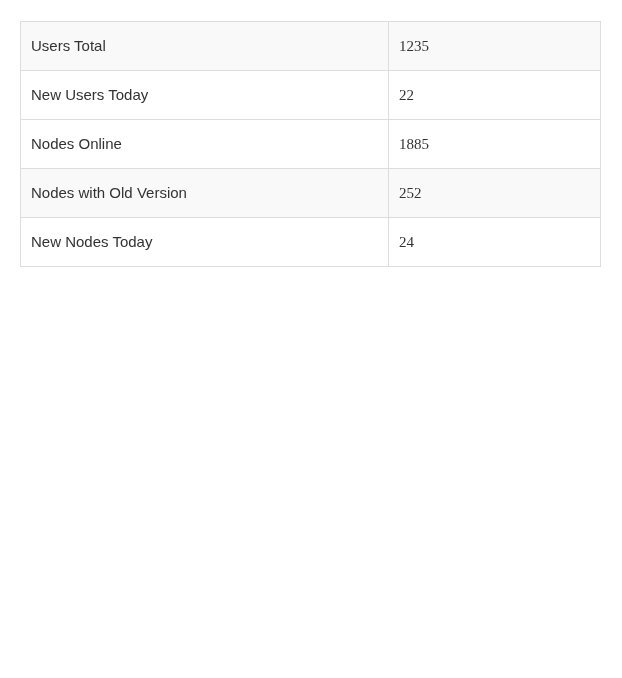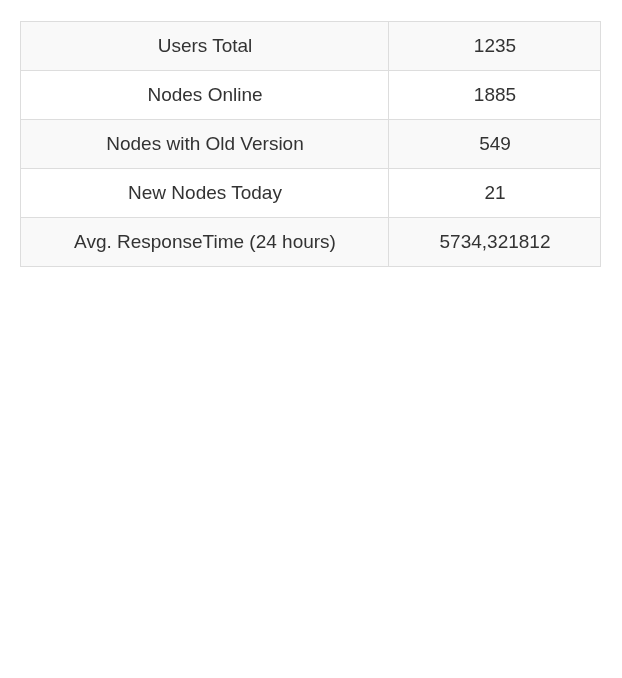--- a/index.html
+++ b/index.html
@@ -25,62 +25,63 @@
     border-collapse: collapse;
     table-layout: fixed;
     background: #ffffff;
     border: 1px solid #dddddd;
   }
   table.stats-table col.col-label { width: 368px; }
   table.stats-table col.col-value { width: 212px; }
   table.stats-table td {
     border: 1px solid #dddddd;
     padding: 10px 9px 10px 10px;
-    font-size: 19px;
+    font-size: 15px;
     line-height: 28px;
     color: #333333;
     vertical-align: middle;
-    text-align: center;
+    text-align: left;
     word-wrap: break-word;
     overflow-wrap: break-word;
   }
   table.stats-table tr.striped td {
     background: #f9f9f9;
   }
   table.stats-table tr.plain td {
     background: #ffffff;
   }
   table.stats-table td.cell-value {
+    font-family: Liberation Serif, serif;
   }
 </style>
 </head>
 <body>
 
 <div class="page">
   <table class="stats-table">
     <colgroup>
       <col class="col-label">
       <col class="col-value">
     </colgroup>
     <tbody>
         <tr class="striped">
           <td class="cell-label">Users Total</td>
           <td class="cell-value">1235</td>
         </tr>
         <tr class="plain">
+          <td class="cell-label">New Users Today</td>
+          <td class="cell-value">22</td>
+        </tr>
+        <tr class="plain">
           <td class="cell-label">Nodes Online</td>
           <td class="cell-value">1885</td>
         </tr>
         <tr class="striped">
           <td class="cell-label">Nodes with Old Version</td>
-          <td class="cell-value">549</td>
+          <td class="cell-value">252</td>
         </tr>
         <tr class="plain">
           <td class="cell-label">New Nodes Today</td>
-          <td class="cell-value">21</td>
-        </tr>
-        <tr class="striped">
-          <td class="cell-label">Avg. ResponseTime (24 hours)</td>
-          <td class="cell-value">5734,321812</td>
+          <td class="cell-value">24</td>
         </tr>
       </tbody>
   </table>
 </div>
 
 </body></html>

